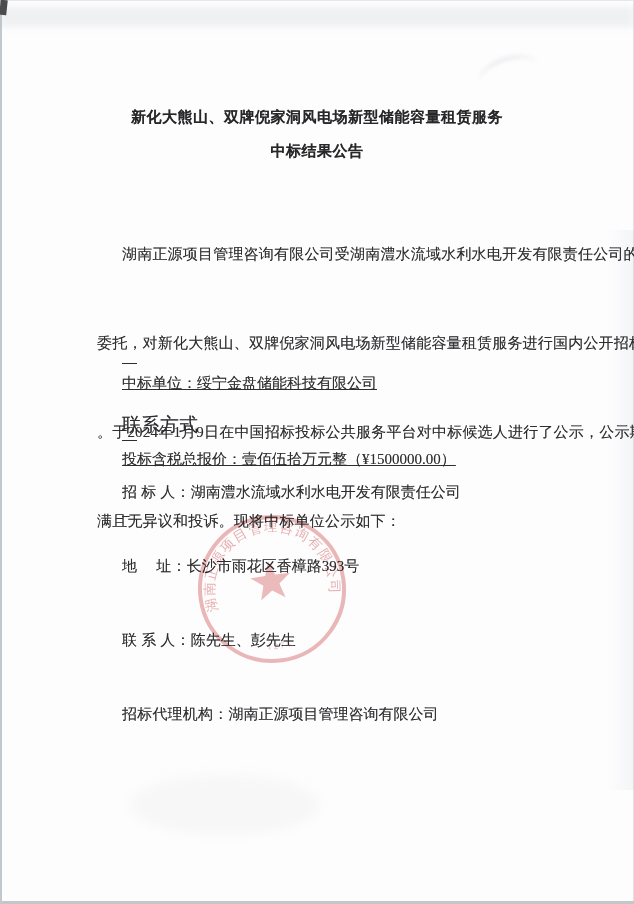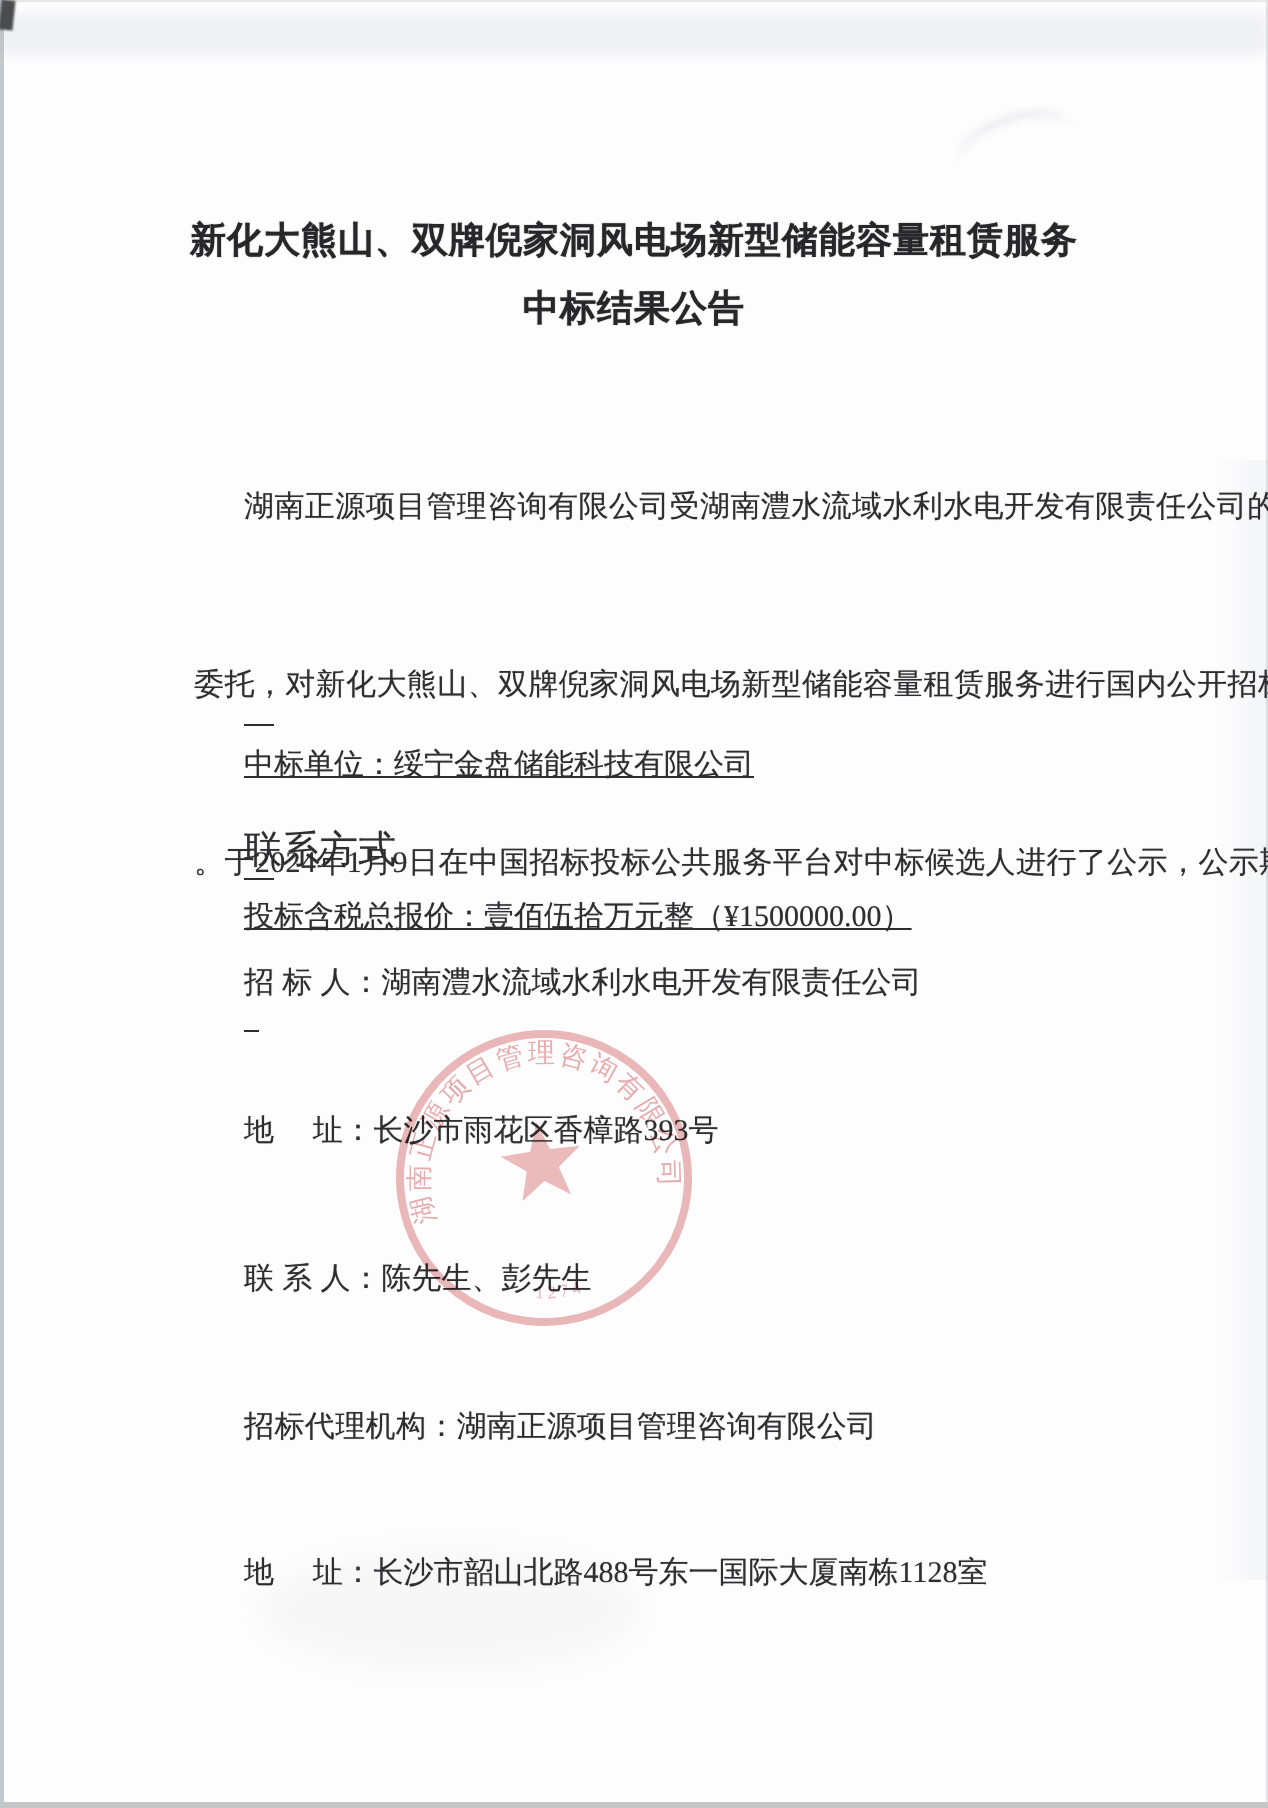--- a/index.html
+++ b/index.html
@@ -16,21 +16,21 @@
   
   .scan-band{position:absolute;left:0;top:7px;width:634px;height:20px;background:rgba(168,174,182,.16);filter:blur(3px);}
   .corner-mark{position:absolute;left:0;top:0;width:7px;height:15px;background:#4a4c4e;transform:rotate(6deg);filter:blur(.6px);}
   .crease{position:absolute;left:478px;top:58px;width:60px;height:28px;border-top:2px solid rgba(120,124,130,.25);border-radius:50%;transform:rotate(-18deg);filter:blur(2px);}
   .smudge{position:absolute;left:130px;top:775px;width:190px;height:60px;background:rgba(130,135,142,.05);border-radius:50%;filter:blur(6px);}
   .shade-right{position:absolute;right:0;top:230px;width:26px;height:560px;background:linear-gradient(to left,rgba(175,182,190,.12),rgba(175,182,190,0));}
 
   .title{
     position:absolute;left:0;width:634px;margin:0;
     text-align:center;font-family:"Liberation Sans","DejaVu Sans",sans-serif;
-    font-size:18px;font-weight:700;letter-spacing:.5px;color:#272729;
+    font-size:15px;font-weight:700;letter-spacing:.5px;color:#272729;
     text-shadow:0 0 .6px rgba(40,40,40,.6);
   }
   .title.l1{top:108px;}
   .title.l2{top:142px;}
 
   .para{position:absolute;left:97px;top:181px;width:460px;font-size:15px;line-height:29.6px;letter-spacing:.2px;white-space:pre;text-shadow:0 0 .5px rgba(40,40,40,.45);}
   .pline.indent{padding-left:25px;}
 
   .award{position:absolute;left:122px;top:320px;font-size:15px;line-height:25.4px;white-space:pre;text-shadow:0 0 .5px rgba(40,40,40,.45);text-decoration:underline;}
 
@@ -56,35 +56,35 @@
   <div class="smudge"></div>
   <div class="shade-right"></div>
 
   <h1 class="title l1">新化大熊山、双牌倪家洞风电场新型储能容量租赁服务</h1>
   <h1 class="title l2">中标结果公告</h1>
 
   <div class="para">
     <div class="pline indent">湖南正源项目管理咨询有限公司受湖南澧水流域水利水电开发有限责任公司的</div>
     <div class="pline">委托，对新化大熊山、双牌倪家洞风电场新型储能容量租赁服务进行国内公开招标</div>
     <div class="pline">。于2024年1月9日在中国招标投标公共服务平台对中标候选人进行了公示，公示期</div>
+    <div class="pline">满且无异议和投诉。现将中标单位公示如下：</div>
   </div>
 
   <div class="award">
     <div class="aline"><span class="lbl">中标单位：</span><span>绥宁金盘储能科技有限公司</span></div>
     <div class="aline"><span class="lbl">投标含税总报价：</span><span>壹佰伍拾万元整（¥1500000.00）</span></div>
   </div>
 
   <div class="contact-header">联系方式</div>
 
   <div class="contacts">
     <div class="crow"><span class="lbl">招 标 人：</span><span>湖南澧水流域水利水电开发有限责任公司</span></div>
     <div class="crow"><span class="lbl">地　 址：</span><span>长沙市雨花区香樟路393号</span></div>
     <div class="crow"><span class="lbl">联 系 人：</span><span>陈先生、彭先生</span></div>
     <div class="crow"><span class="lbl">招标代理机构：</span><span>湖南正源项目管理咨询有限公司</span></div>
-    <div class="crow"><span class="lbl">地　 址：</span><span>长沙市韶山北路488号东一国际大厦南栋1128室</span></div>
     
     
     
   </div>
 
   <svg class="stamp" viewBox="0 0 160 160" xmlns="http://www.w3.org/2000/svg" aria-hidden="true">
     <defs>
       <path id="arcTop" d="M 23.6,93.5 A 58,58 0 1 1 136.4,93.5" fill="none"></path>
       <path id="arcBottom" d="M 36,116 A 52,52 0 0 0 124,116" fill="none"></path>
     </defs>

